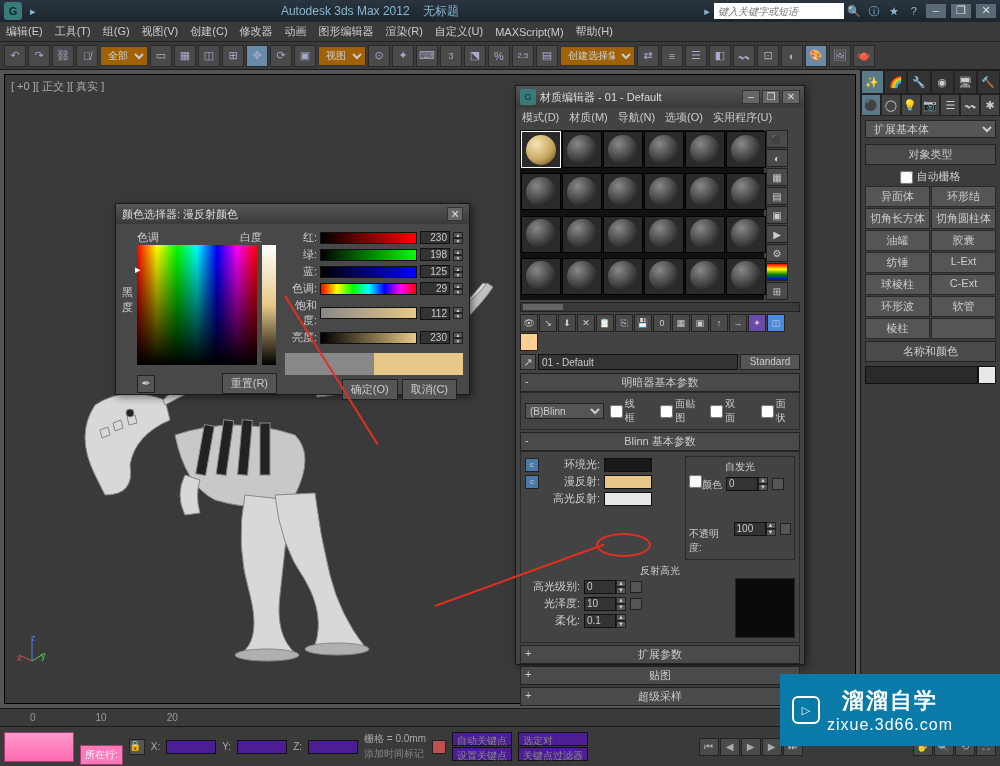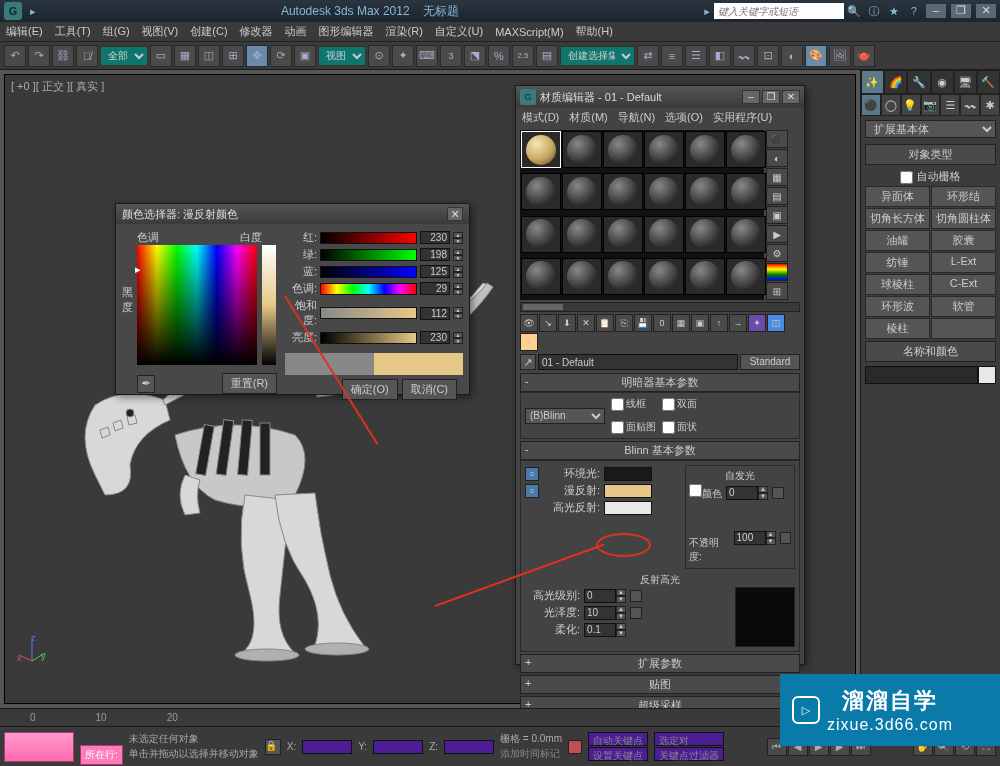--- a/index.html
+++ b/index.html
@@ -14,21 +14,21 @@
 .win-controls span { display: inline-block; width: 20px; height: 14px; background: #5a6a75; margin-left: 2px; text-align: center; line-height: 12px; color: #ddd; }
 
 
 .menubar { height: 20px; background: #3a3a3a; border-bottom: 1px solid #222; display: flex; align-items: center; padding: 0 6px; gap: 12px; }
 .menubar span { color: #ccc; font-size: 11px; }
 
 
 .toolbar { height: 28px; background: #3a3a3a; border-bottom: 1px solid #1a1a1a; display: flex; align-items: center; padding: 0 4px; gap: 2px; }
 .tbtn { width: 22px; height: 22px; background: #4a4a4a; border: 1px solid #2a2a2a; display: inline-flex; align-items: center; justify-content: center; font-size: 11px; color: #aac; }
 .tbtn.sel { background: #6a8aaa; }
-.tsel { height: 20px; background: #0f766e; border: 1px solid #333; color: #ccc; font-size: 10px; padding: 0 3px; }
+.tsel { height: 20px; background: #a16207; border: 1px solid #333; color: #ccc; font-size: 10px; padding: 0 3px; }
 
 
 .viewport-area { position: absolute; left: 0; top: 70px; right: 140px; bottom: 58px; background: #555; }
 .viewport { position: absolute; left: 4px; top: 4px; right: 4px; bottom: 4px; background: #3a3a3a; border: 1px solid #000; }
 .vp-label { position: absolute; left: 6px; top: 4px; color: #aaa; font-size: 11px; }
 .axis-gizmo { position: absolute; left: 12px; bottom: 40px; width: 30px; height: 30px; }
 .axis-gizmo .z { position:absolute; left:14px; top:0; color:#5577ff; font-size:9px;}
 .axis-gizmo .y { position:absolute; left:24px; top:18px; color:#55cc55; font-size:9px;}
 .axis-gizmo .x { position:absolute; left:0; top:20px; color:#cc5555; font-size:9px;}
 .dino { position: absolute; left: 30px; top: 160px; width: 460px; height: 430px; }
@@ -83,21 +83,21 @@
 .spinner{display:flex;}
 .spinner input{width:32px;height:14px;background:#333;border:1px solid #111;color:#ccc;font-size:10px;text-align:left;padding:0 2px;}
 .spinner .arrs{width:10px;display:flex;flex-direction:column;}
 .spinner .arrs span{height:7px;background:#555;border:1px solid #222;font-size:6px;line-height:5px;text-align:center;}
 .swatch{width:48px;height:14px;border:1px solid #111;}
 .swatch.amb{background:#1a1a1a;}
 .swatch.diff{background:#e8c888;}
 .swatch.spec{background:#e8e8e8;}
 .shader-row{display:flex;align-items:center;gap:6px;}
 .shader-row select{height:16px;background:#555;border:1px solid #222;color:#ccc;font-size:10px;width:80px;}
-.cbcol{display:flex;flex-direction:column;gap:9px;font-size:10px;}
+.cbcol{display:flex;flex-direction:row;gap:16px;font-size:10px;}
 .cbcol label{display:flex;align-items:center;gap:2px;}
 .hl-preview{width:60px;height:60px;background:#0a0a0a;border:1px solid #222;margin-left:auto;}
 .lock-col{display:flex;flex-direction:column;gap:1px;margin-right:2px;}
 .lock{width:14px;height:14px;background:#4a7aaa;border:1px solid #222;font-size:8px;text-align:center;line-height:12px;}
 
 
 .color-picker { position: absolute; left: 115px; top: 203px; width: 355px; height: 192px; background: #484848; border: 1px solid #1a1a1a; box-shadow: 2px 2px 8px rgba(0,0,0,.5);}
 .cp-title{height:20px;background:linear-gradient(#555,#3a3a3a);display:flex;align-items:center;padding:0 6px;color:#ddd;font-size:11px;}
 .cp-title .t{flex:1;}
 .cp-close{width:16px;height:14px;background:#666;border:1px solid #333;text-align:center;line-height:12px;}
@@ -659,24 +659,20 @@
     <div class="handle">0 / 100</div>
   </div>
 <div class="timeline">
   <span>0</span>
     <span style="margin-left:60px">10</span>
     <span style="margin-left:60px">20</span>
 </div>
 <div class="status-bar">
   <div style="width:70px;height:30px;background:linear-gradient(#ff9acc,#ff6ab0);border:1px solid #a04070;"></div>
   <div class="pinkbtn">所在行:</div>
-  <div class="col">
-    <span>未选定任何对象</span>
-    <span>单击并拖动以选择并移动对象</span>
-  </div>
   <div style="width:16px;height:16px;background:#555;border:1px solid #222;">🔒</div>
   <span>X:</span>
     <div class="field"></div>
   <span>Y:</span>
     <div class="field"></div>
   <span>Z:</span>
     <div class="field"></div>
   <div class="col">
     <span>栅格 = 0.0mm</span>
     <span style="color:#888;">添加时间标记</span>

